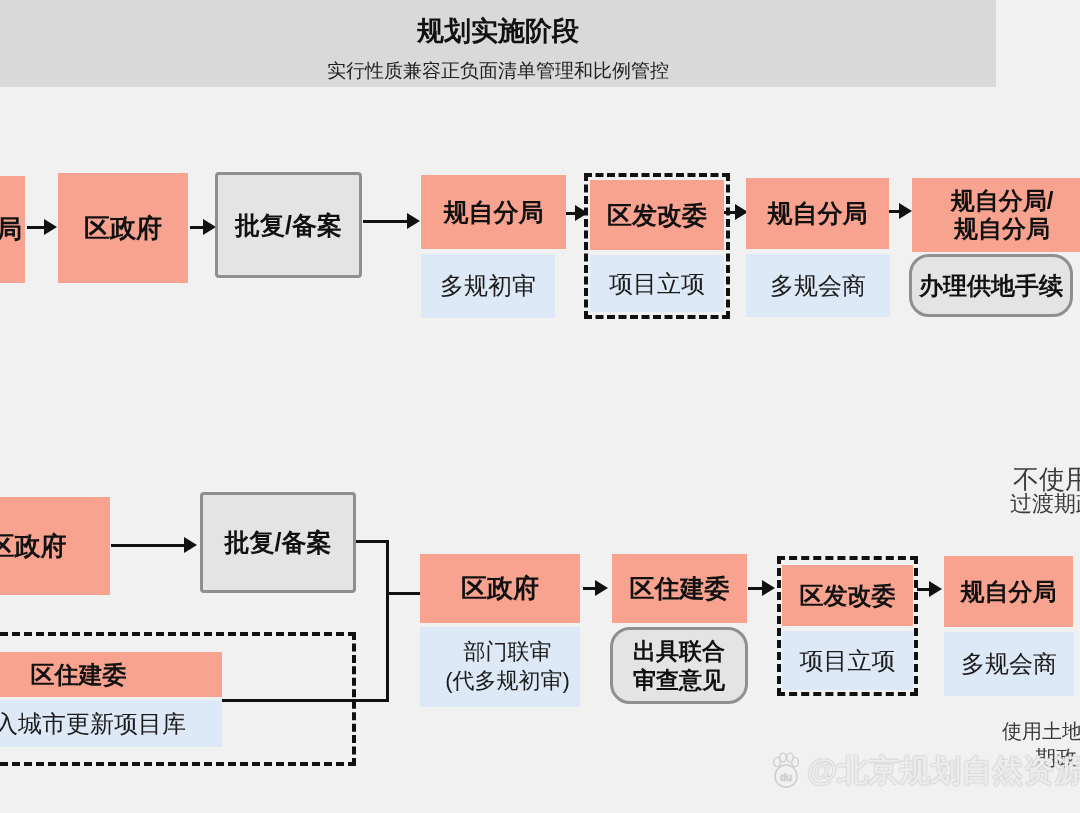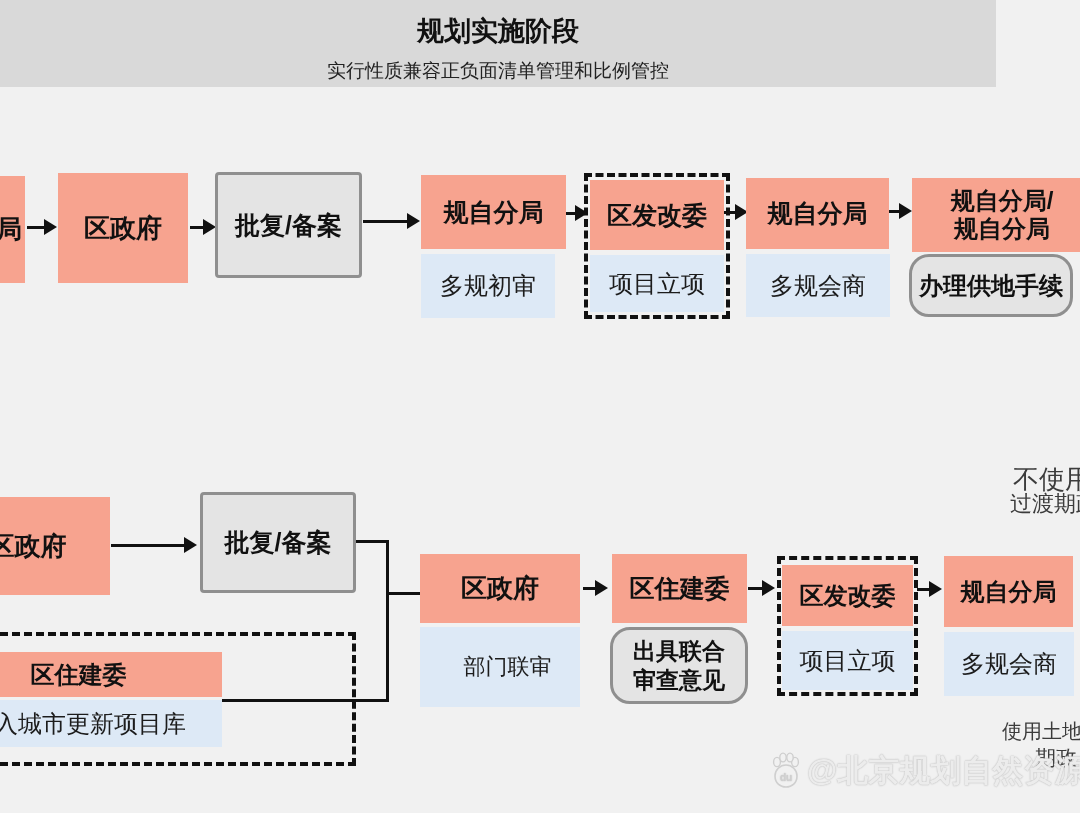--- a/index.html
+++ b/index.html
@@ -123,20 +123,21 @@
   <div class="conn" style="left:222px; top:699px; width:167px; height:3px;"></div>
 
   <div class="dashedbox" style="left:-24px; top:632px; width:380px; height:134px;"></div>
   <div class="box salmon" style="left:-65px; top:652px; width:287px; height:45px; font-size:24px;">区住建委</div>
   <div class="box blue" style="left:-65px; top:700px; width:287px; height:47px; justify-content:flex-start; padding-left:59px;">入城市更新项目库</div>
 
   <div class="box salmon" style="left:420px; top:554px; width:160px; height:69px;">区政府</div>
   <div class="box blue two-line" style="left:420px; top:627px; width:160px; height:80px; font-size:22px; line-height:1.3;padding-left:15px;">
     <div>
       <div>部门联审</div>
+      <div>(代多规初审)</div>
     </div>
   </div>
 
   <div class="arrow" style="left:583px; top:580px; width:25px;">
     <i class="shaft"></i>
       <i class="head"></i>
   </div>
 
   <div class="box salmon" style="left:612px; top:554px; width:135px; height:69px; font-size:25px;">区住建委</div>
   <div class="box grayr round14 two-line" style="left:610px; top:627px; width:138px; height:77px; font-size:23px; line-height:1.25;">

